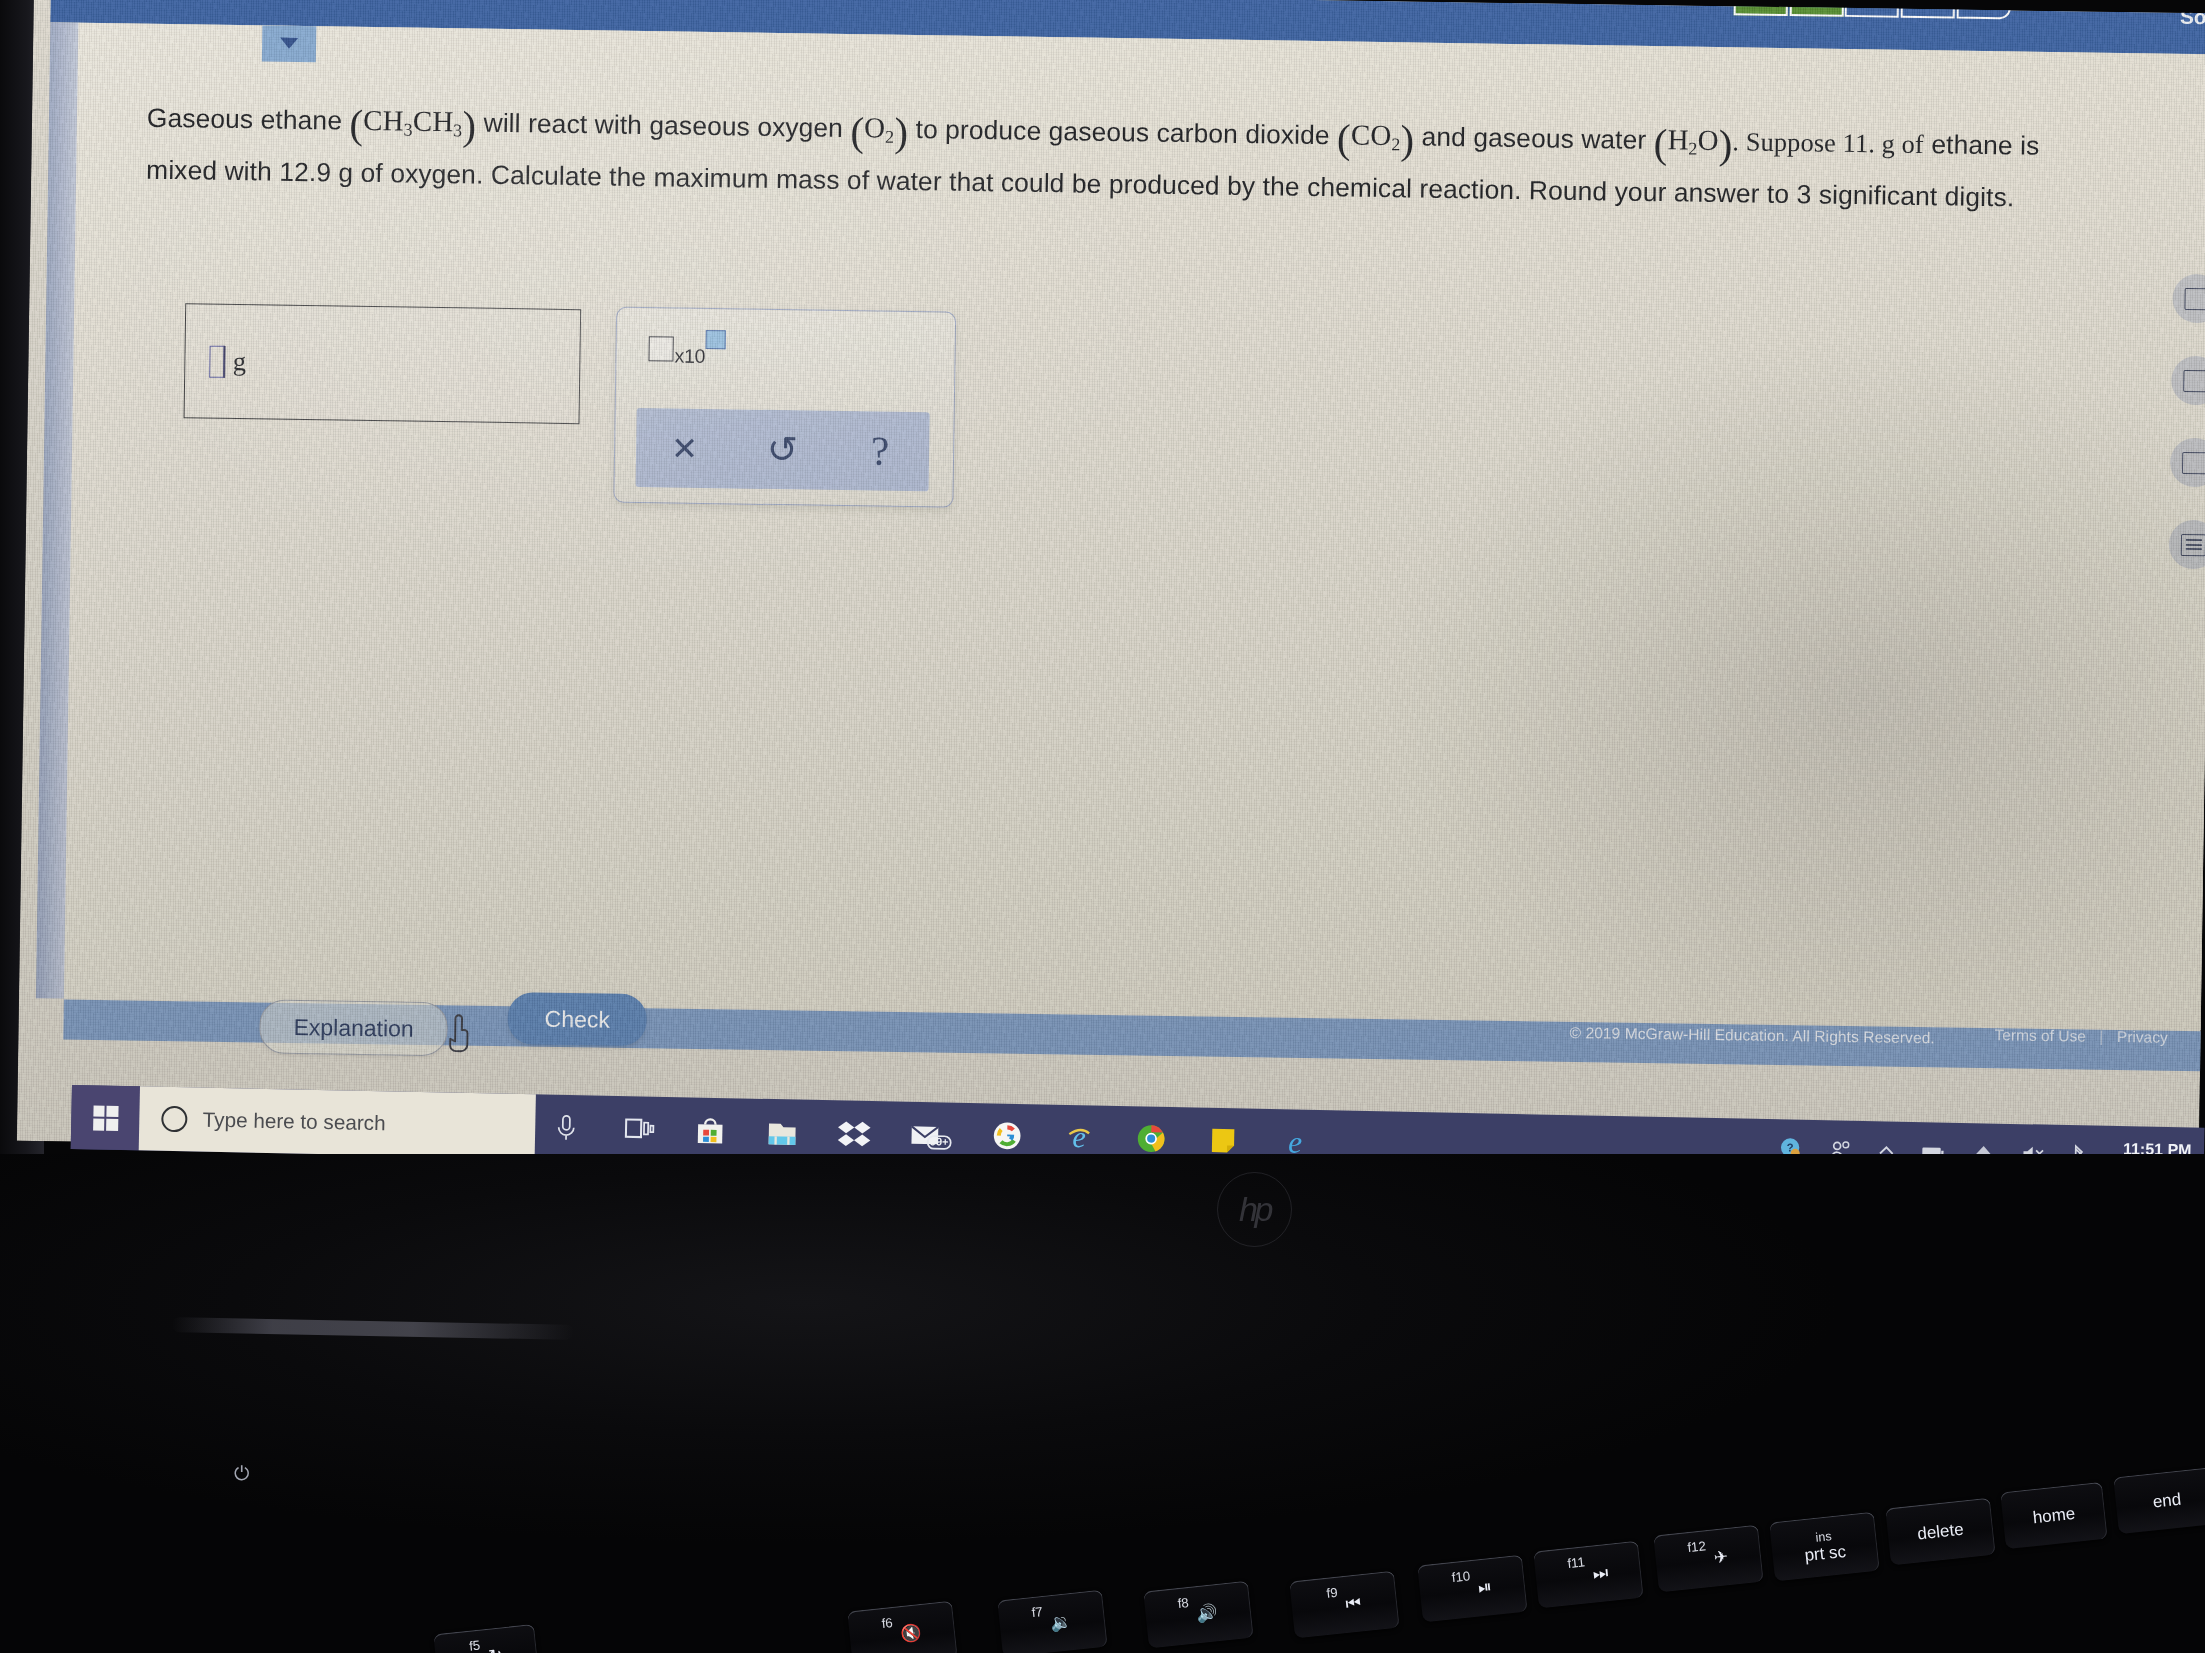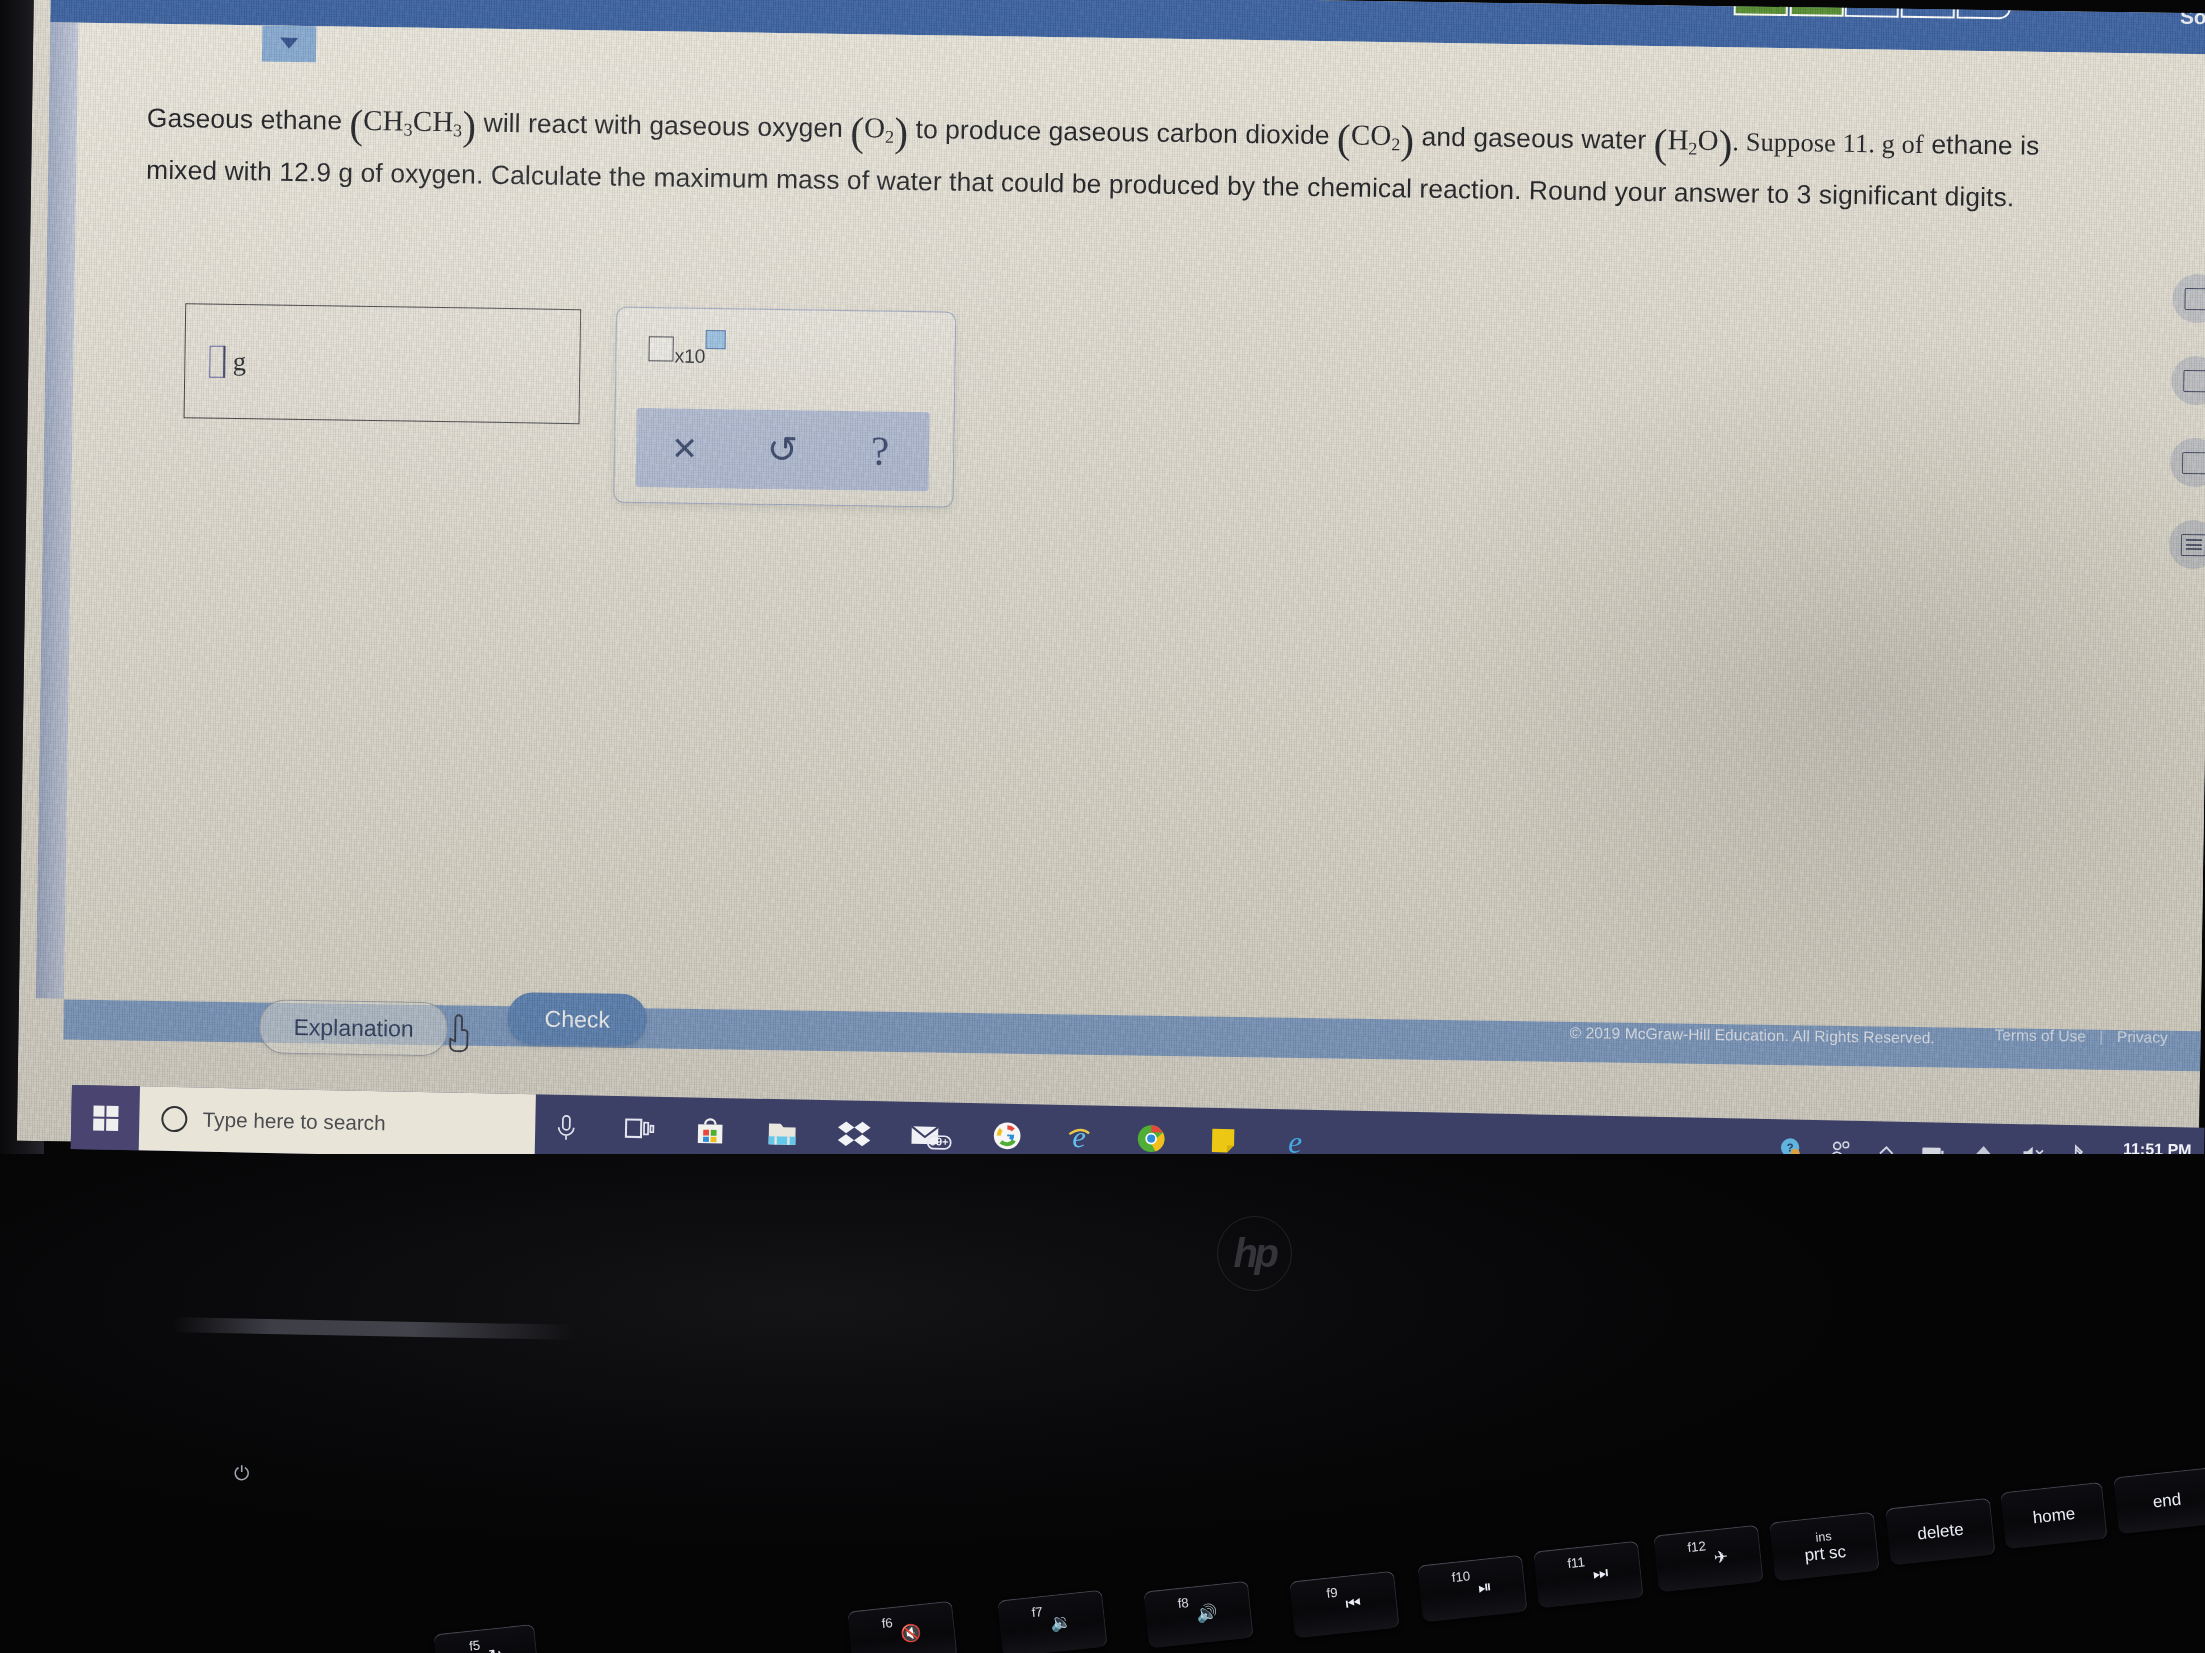--- a/index.html
+++ b/index.html
@@ -353,26 +353,26 @@
       #050506;
   }
   .hinge-bar {
     position: absolute; left: 172px; top: 1321px;
     width: 402px; height: 15px;
     background: linear-gradient(90deg, rgba(60,60,68,0) 0%, rgba(90,90,102,.65) 25%, rgba(120,120,134,.5) 60%, rgba(40,40,46,0) 100%);
     border-radius: 7.5px;
     transform: rotate(1.1deg);
   }
   .hp-logo {
-    position: absolute; left: 1217px; top: 1216px;
+    position: absolute; left: 1217px; top: 1172px;
     width: 75px; height: 75px;
     border-radius: 50%;
     border: 1.7px solid rgba(120,120,132,.22);
     color: rgba(150,150,162,.30);
-    font-size: 40px; font-style: italic; font-weight: 700;
+    font-size: 34px; font-style: italic; font-weight: 400;
     display:flex; align-items:center; justify-content:center;
     letter-spacing: -3.4px;
   }
   .power-led {
     position: absolute; left: 234px; top: 1462px;
     width: 19.5px; height: 19.5px;
     color: rgba(215,220,235,.75);
     font-size: 19.5px;
   }
 

